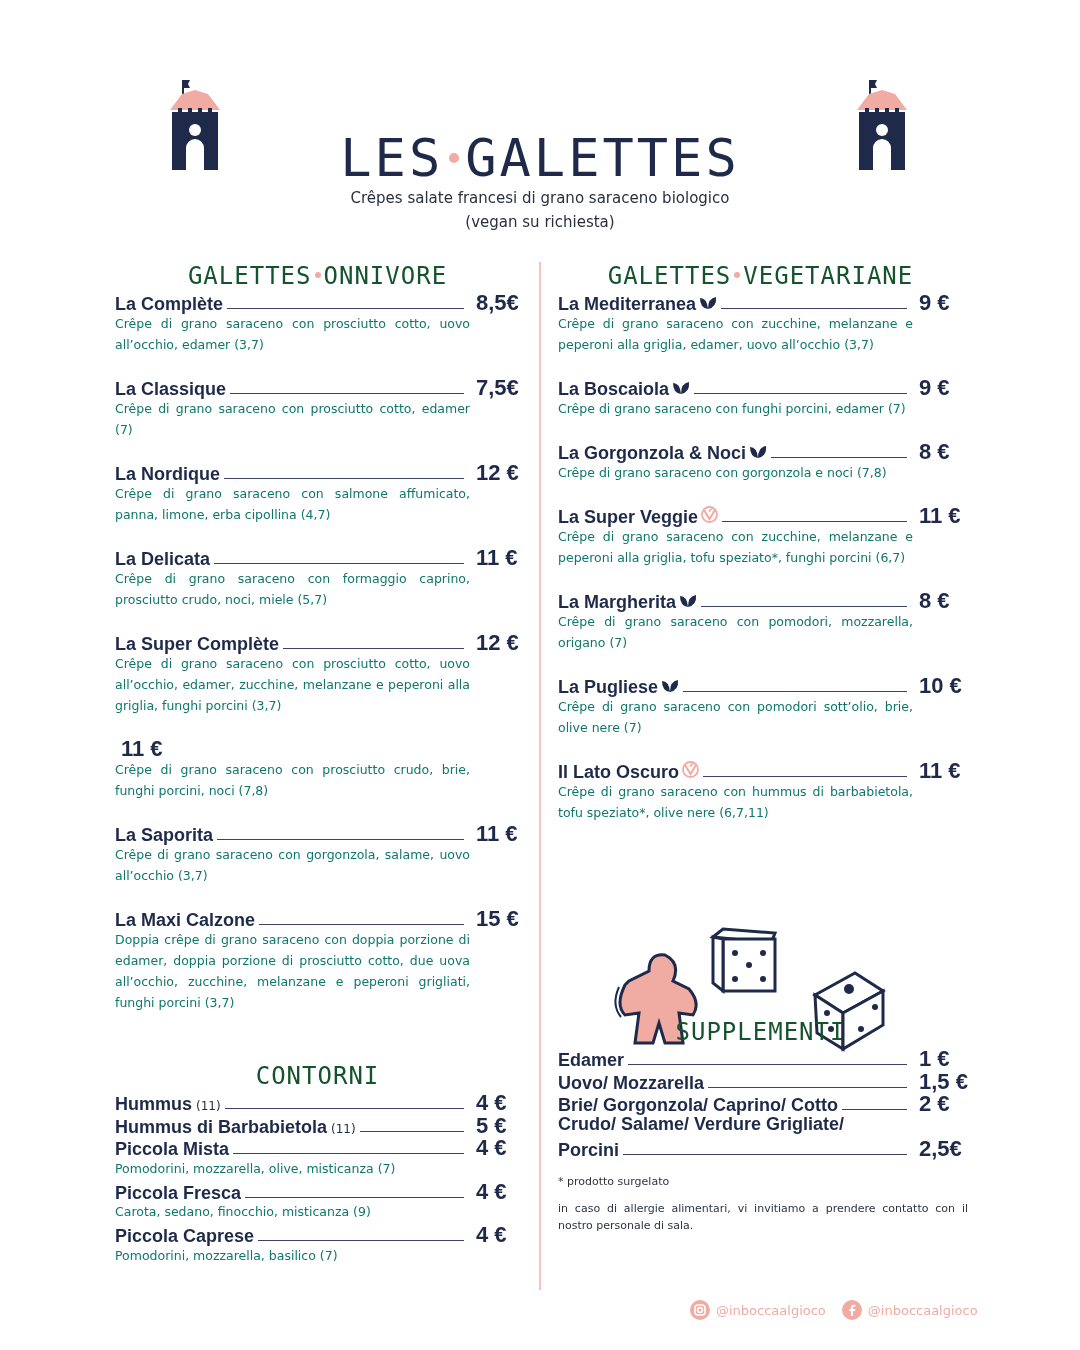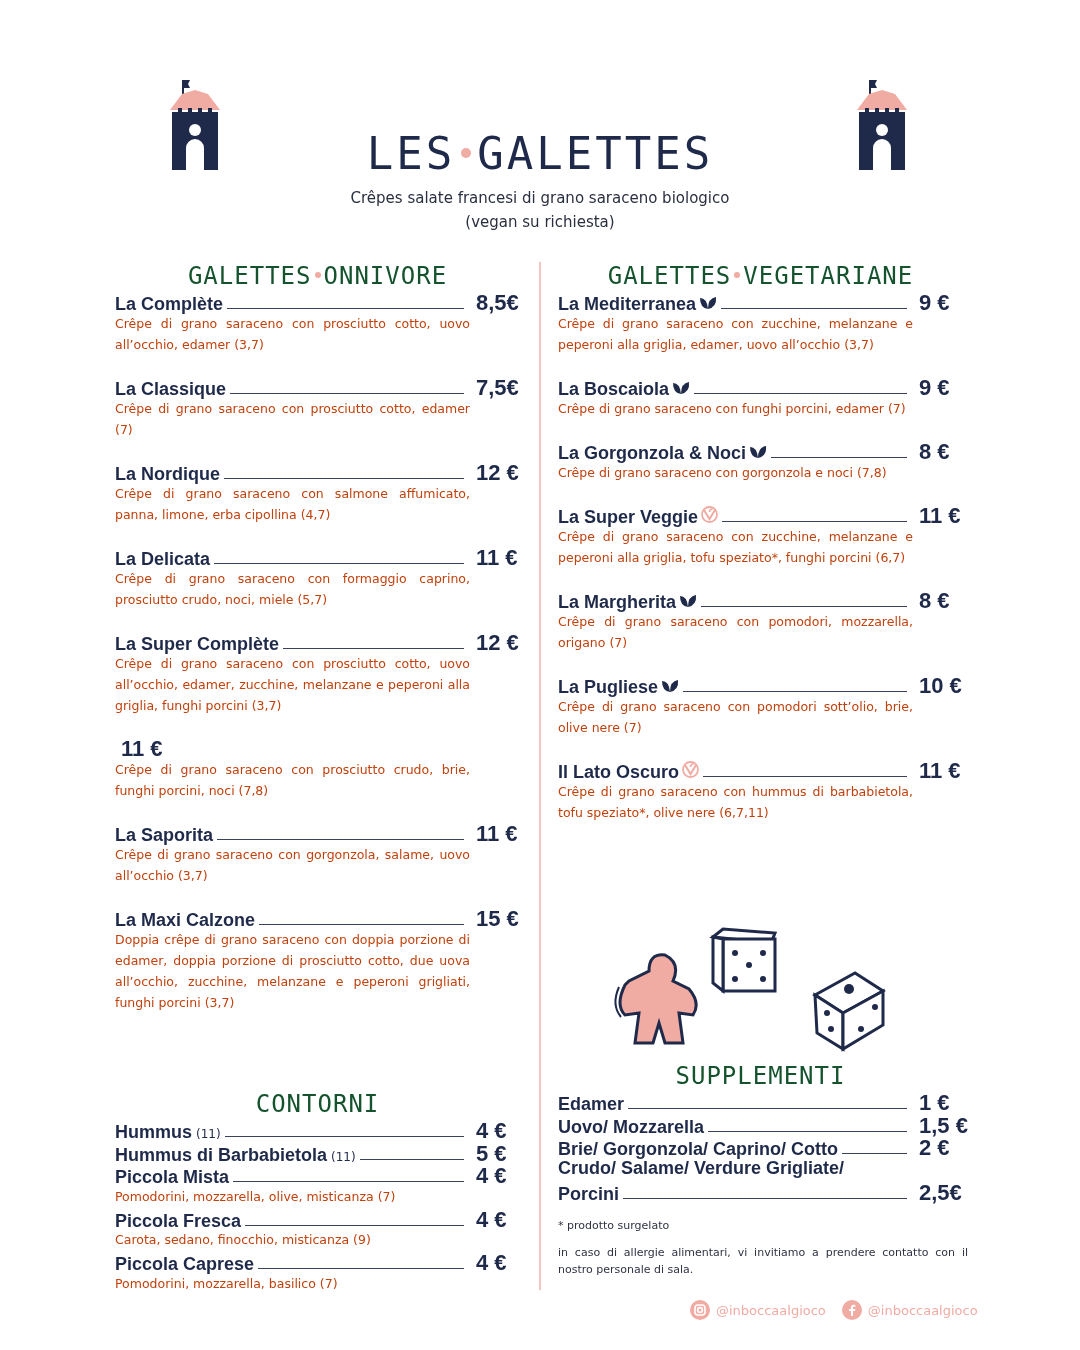--- a/index.html
+++ b/index.html
@@ -4,41 +4,41 @@
 <style>
   * { box-sizing: border-box; margin: 0; padding: 0; }
   html, body { width: 1080px; height: 1350px; background: #ffffff; overflow: hidden; }
   body { position: relative; font-family: "DejaVu Sans", sans-serif; color: #1f2a4a; }
 
   .castle { position: absolute; top: 78px; width: 50px; height: 92px; }
   .castle.left { left: 170px; }
   .castle.right { left: 857px; }
 
   .title { position: absolute; top: 128px; left: 0; width: 1080px; text-align: center;
-    font-family: "DejaVu Sans Mono", monospace; font-size: 44px; letter-spacing: 3px; color: #1f2a4a; }
+    font-family: "DejaVu Sans Mono", monospace; font-size: 52px; letter-spacing: 3px; color: #1f2a4a; }
   .title .dot { display: inline-block; width: 10px; height: 10px; border-radius: 50%; background: #f0aba3; vertical-align: middle; margin: 0 6px 8px 6px; }
 
   .subtitle { position: absolute; top: 186px; left: 0; width: 1080px; text-align: center; font-size: 15px; line-height: 24px; color: #2a2f40; }
 
   .divider { position: absolute; left: 539px; top: 262px; width: 2px; height: 1028px; background: #f3c6c1; }
 
   .col { position: absolute; width: 415px; }
   .col.left { left: 115px; }
   .col.right { left: 558px; }
 
   .sect-title { font-family: "DejaVu Sans Mono", monospace; font-size: 24px; letter-spacing: 1px; text-align: center; color: #14532d; margin-bottom: 0px; width: 405px; }
   .sect-title .dot { display: inline-block; width: 6px; height: 6px; border-radius: 50%; background: #f0aba3; vertical-align: middle; margin: 0 3px 4px 3px; }
 
   .item { position: relative; margin-bottom: 20px; }
   .item-head { display: flex; align-items: baseline; height: 22px; }
   .item-name { font-family: "Liberation Sans", sans-serif; font-weight: bold; font-size: 18px; color: #1f2a4a; white-space: nowrap; }
   .leader { flex: 1; border-bottom: 1.5px solid #3a4260; margin: 0 6px 0 4px; height: 1px; align-self: flex-end; margin-bottom: 6px; }
   .price { font-family: "Liberation Sans", sans-serif; font-weight: bold; font-size: 22px; color: #1f2a4a; width: 50px; text-align: left; padding-left: 6px; white-space: nowrap; }
   .leader-wrap { display: flex; width: 355px; align-items: baseline; }
-  .desc { font-size: 12.5px; line-height: 21px; color: #c2410c; width: 355px; text-align: justify; margin-top: 1px; }
+  .desc { font-size: 12.5px; line-height: 21px; color: #0f766e; width: 355px; text-align: justify; margin-top: 1px; }
 
   .icon-leaf { display: inline-block; width: 18px; height: 14px; margin-left: 3px; vertical-align: -1px; }
   .icon-vegan { display: inline-block; width: 17px; height: 17px; margin-left: 3px; vertical-align: -2px; }
 
   .small-list .item { margin-bottom: 0; }
   .small-list .item-head { height: 22.5px; }
   .small-list .desc { line-height: 21px; margin-top: 0; }
   .allergen { font-weight: normal; font-size: 12px; }
 
   .meeples { position: absolute; left: 605px; top: 925px; width: 285px; height: 130px; }
@@ -288,21 +288,21 @@
     <path d="M210,70 l28,18 v36 l-26,-16 z" fill="#fff" stroke="#1f2a4a" stroke-width="3"></path>
     <path d="M238,88 l40,-22 v34 l-40,24 z" fill="#fff" stroke="#1f2a4a" stroke-width="3"></path>
     <circle cx="244" cy="64" r="5" fill="#1f2a4a"></circle>
     <circle cx="222" cy="88" r="3" fill="#1f2a4a"></circle>
       <circle cx="226" cy="104" r="3" fill="#1f2a4a"></circle>
     <circle cx="256" cy="104" r="3" fill="#1f2a4a"></circle>
       <circle cx="270" cy="82" r="3" fill="#1f2a4a"></circle>
   </g>
 </svg>
 
-<div class="col left small-list" style="top:1062px;margin-top:28px;">
+<div class="col left small-list" style="top:1062px;">
   <div class="sect-title">CONTORNI</div>
   <div id="contorni-list">
       <div class="item">
         <div class="item-head">
           <div class="leader-wrap">
             <span class="item-name">Hummus</span>
             <span class="allergen" style="margin-left: 4px;">(11)</span>
             <span class="leader"></span>
           </div>
           <span class="price">4 €</span>
@@ -344,21 +344,21 @@
             <span class="item-name">Piccola Caprese</span>
             <span class="leader"></span>
           </div>
           <span class="price">4 €</span>
         </div>
         <div class="desc">Pomodorini, mozzarella, basilico (7)</div>
       </div>
     </div>
 </div>
 
-<div class="col right small-list" style="top:1062px;">
+<div class="col right small-list" style="top:1018px;">
   <div class="sect-title">SUPPLEMENTI</div>
   <div id="supp-list">
       <div class="item">
         <div class="item-head">
           <div class="leader-wrap">
             <span class="item-name">Edamer</span>
             <span class="leader"></span>
           </div>
           <span class="price">1  €</span>
         </div>

